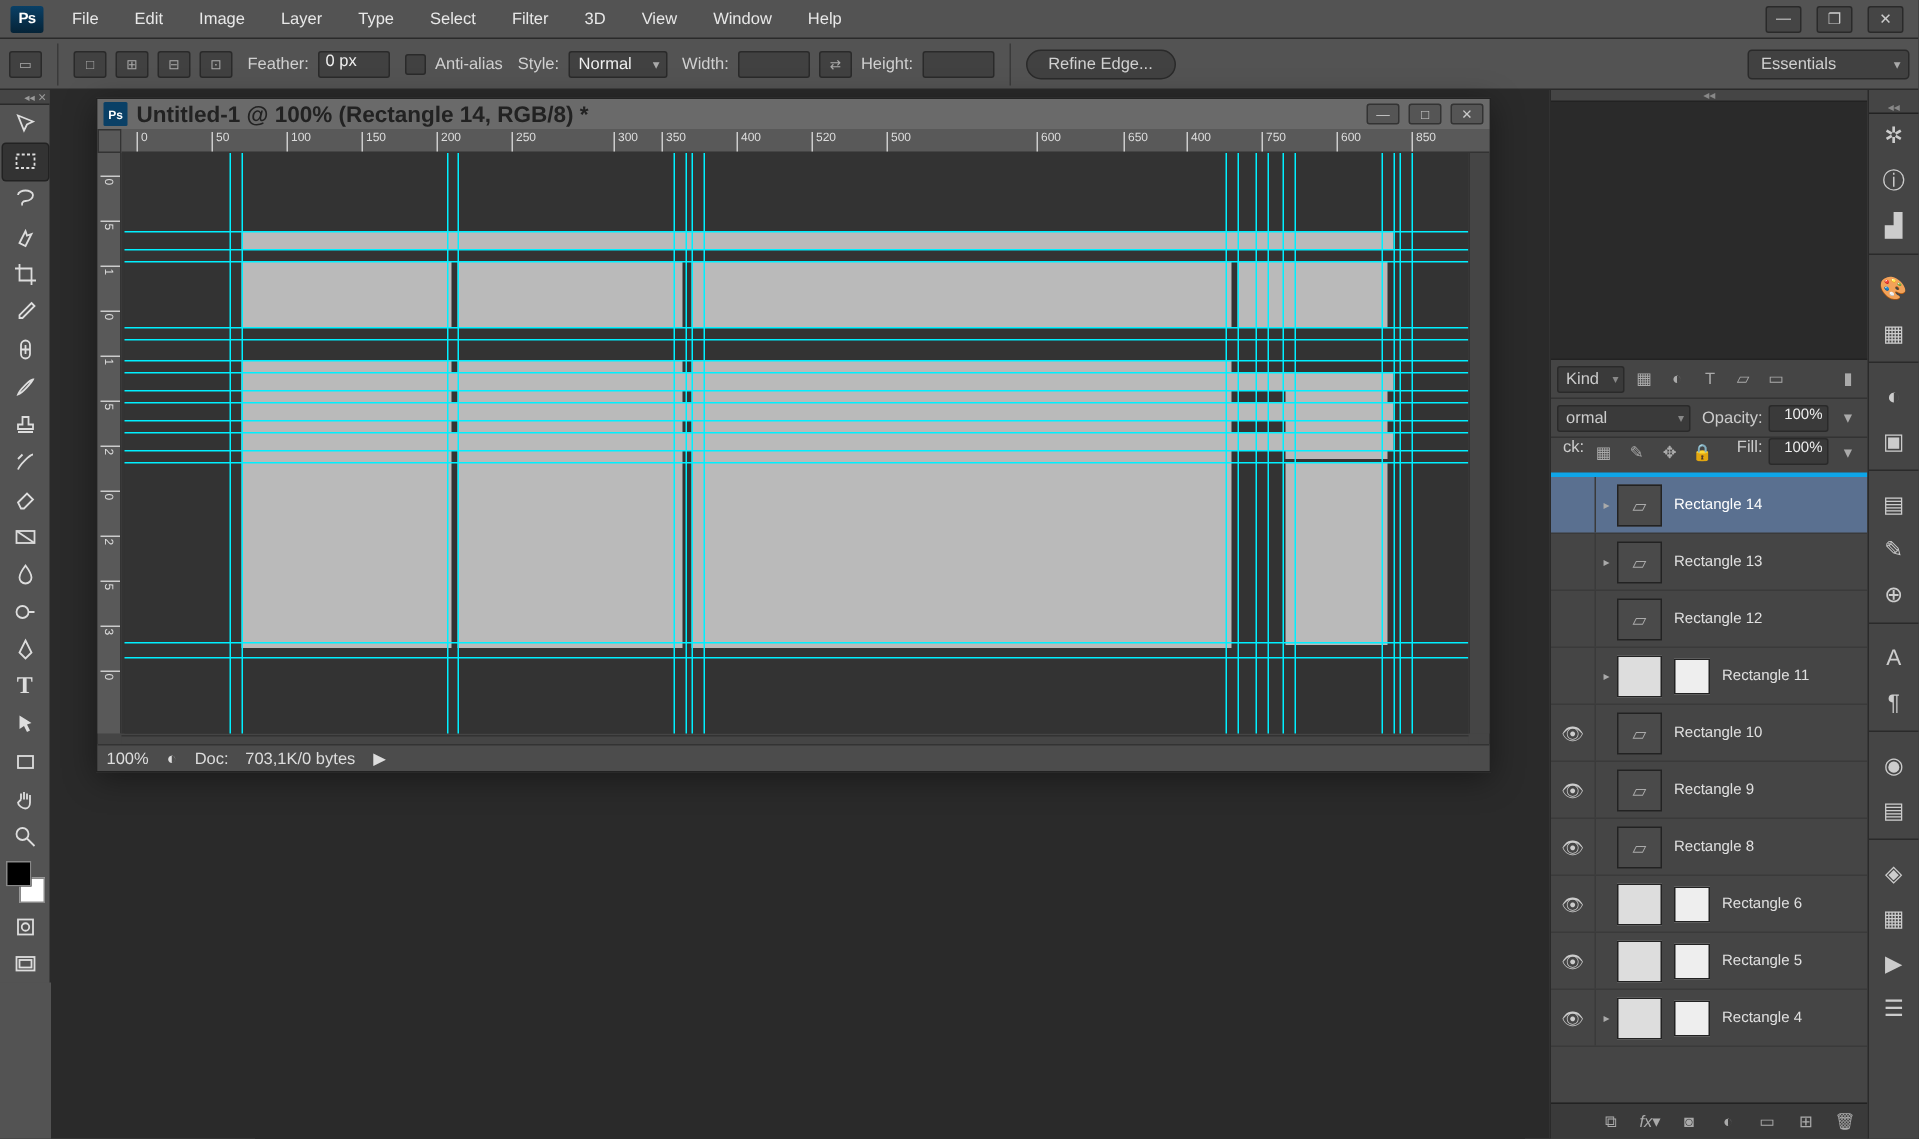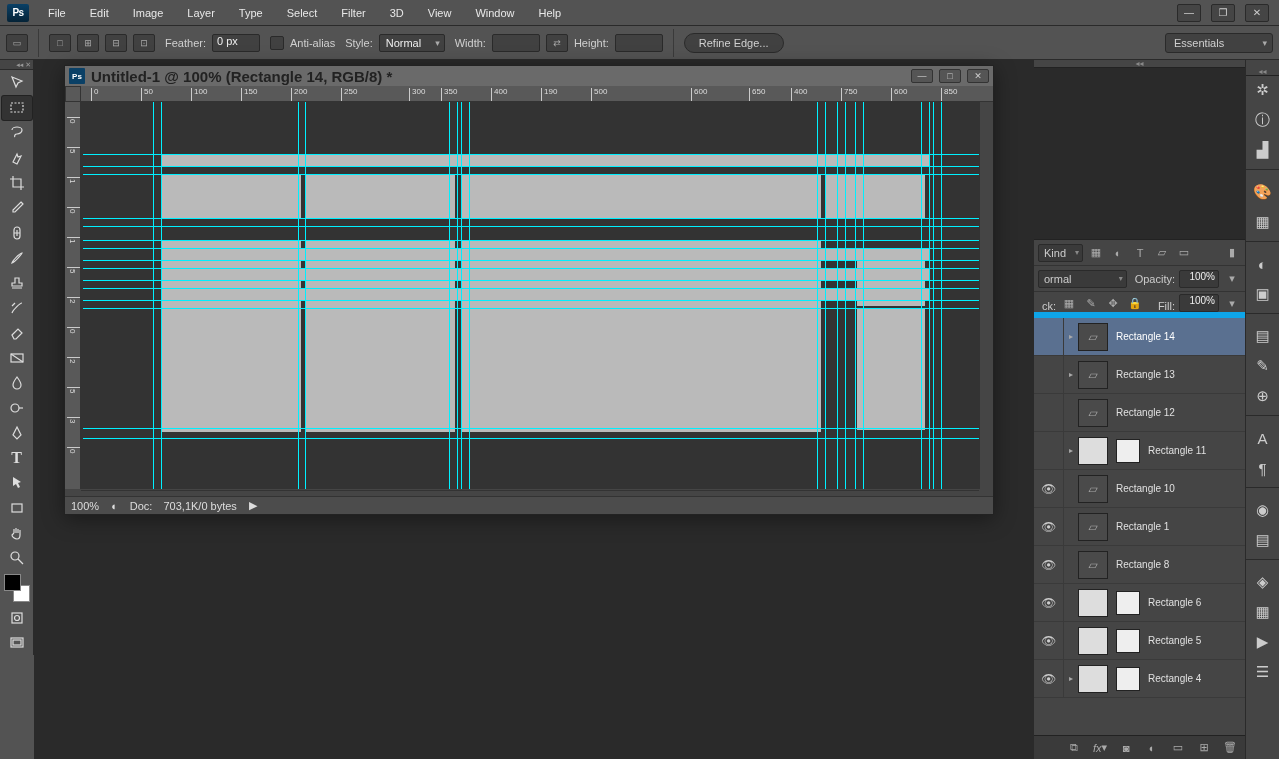--- a/index.html
+++ b/index.html
@@ -85,21 +85,21 @@
 .p-tab.active { background:#454545;color:#ddd; }
 .p-menu-icon { position:absolute;right:4px;color:#aaa;font-size:10px;cursor:pointer; }
 
 .panel-opts { height:26px;display:flex;align-items:center;padding:0 4px;gap:4px;border-bottom:1px solid #333;font-size:10px; }
 .opt-sel { height:18px;background:#3a3a3a;border:1px solid #2a2a2a;color:#ccc;padding:0 16px 0 5px;border-radius:2px;display:flex;align-items:center;position:relative;cursor:pointer;min-width:38px; }
 .opt-sel::after { content:"▾";position:absolute;right:3px;font-size:8px;color:#888; }
 .opt-label { color:#ccc;margin-left:4px; }
 .opt-input { width:40px;height:18px;background:#3a3a3a;border:1px solid #2a2a2a;color:#eee;padding:0 3px;border-radius:2px;font-size:10px;text-align:right; }
 .opt-icon { width:18px;height:18px;display:flex;align-items:center;justify-content:center;color:#aaa;font-size:11px;cursor:pointer; }
 
-.panel-opts2 { height:26px;display:flex;align-items:flex-end;padding:0 4px;gap:4px;border-bottom:6px solid #0ea5e9;font-size:10px; }
+.panel-opts2 { height:26px;display:flex;align-items:flex-start;padding:0 4px;gap:4px;border-bottom:3px solid #0ea5e9;font-size:10px; }
 
 .layer-list { flex:1;overflow-y:auto;background:#454545; }
 .layer-row { height:38px;display:flex;align-items:center;border-bottom:1px solid #3a3a3a;cursor:pointer; }
 .layer-row.selected { background:#5a7090; }
 .eye-col { width:30px;height:100%;border-right:1px solid #3a3a3a;display:flex;align-items:center;justify-content:center;color:#ccc;font-size:12px;cursor:pointer; }
 .arrow-col { width:14px;display:flex;align-items:center;justify-content:center;color:#aaa;font-size:8px; }
 .thumb { width:30px;height:28px;background:#ddd;border:1px solid #222;margin-right:8px;position:relative; }
 .thumb.vect { background:#4a4a4a;display:flex;align-items:center;justify-content:center;font-size:12px;color:#aaa; }
 .mask-thumb { width:24px;height:24px;background:#eee;border:1px solid #222;margin-right:8px;position:relative; }
 .layer-name { color:#e0e0e0;font-size:10px; }
@@ -332,21 +332,21 @@
           <div class="tick" style="left: 328px;">
             <span>300</span>
           </div>
           <div class="tick" style="left: 360px;">
             <span>350</span>
           </div>
           <div class="tick" style="left: 410px;">
             <span>400</span>
           </div>
           <div class="tick" style="left: 460px;">
-            <span>190</span>
+            <span>520</span>
           </div>
           <div class="tick" style="left: 510px;">
             <span>500</span>
           </div>
           <div class="tick" style="left: 528px; margin-top: 45px;">
             <span>550</span>
           </div>
           <div class="tick" style="left: 610px;">
             <span>600</span>
           </div>
@@ -532,21 +532,21 @@
           <div class="layer-row">
             <div class="eye-col">👁</div>
             <div class="arrow-col"></div>
             <div class="thumb vect">▱</div>
             <div class="layer-name">Rectangle 10</div>
           </div>
           <div class="layer-row">
             <div class="eye-col">👁</div>
             <div class="arrow-col"></div>
             <div class="thumb vect">▱</div>
-            <div class="layer-name">Rectangle 1</div>
+            <div class="layer-name">Rectangle 9</div>
           </div>
           <div class="layer-row">
             <div class="eye-col">👁</div>
             <div class="arrow-col"></div>
             <div class="thumb vect">▱</div>
             <div class="layer-name">Rectangle 8</div>
           </div>
           <div class="layer-row">
             <div class="eye-col">👁</div>
             <div class="arrow-col"></div>

